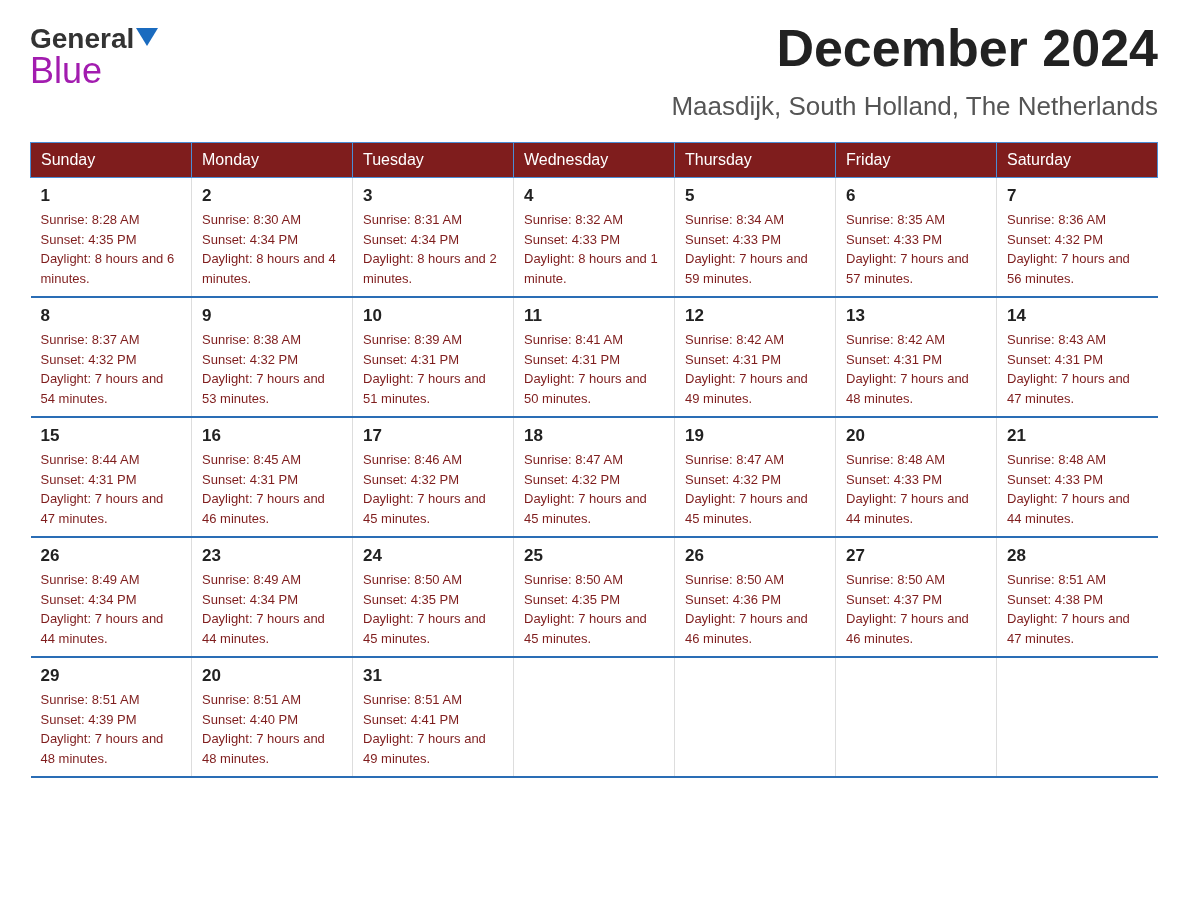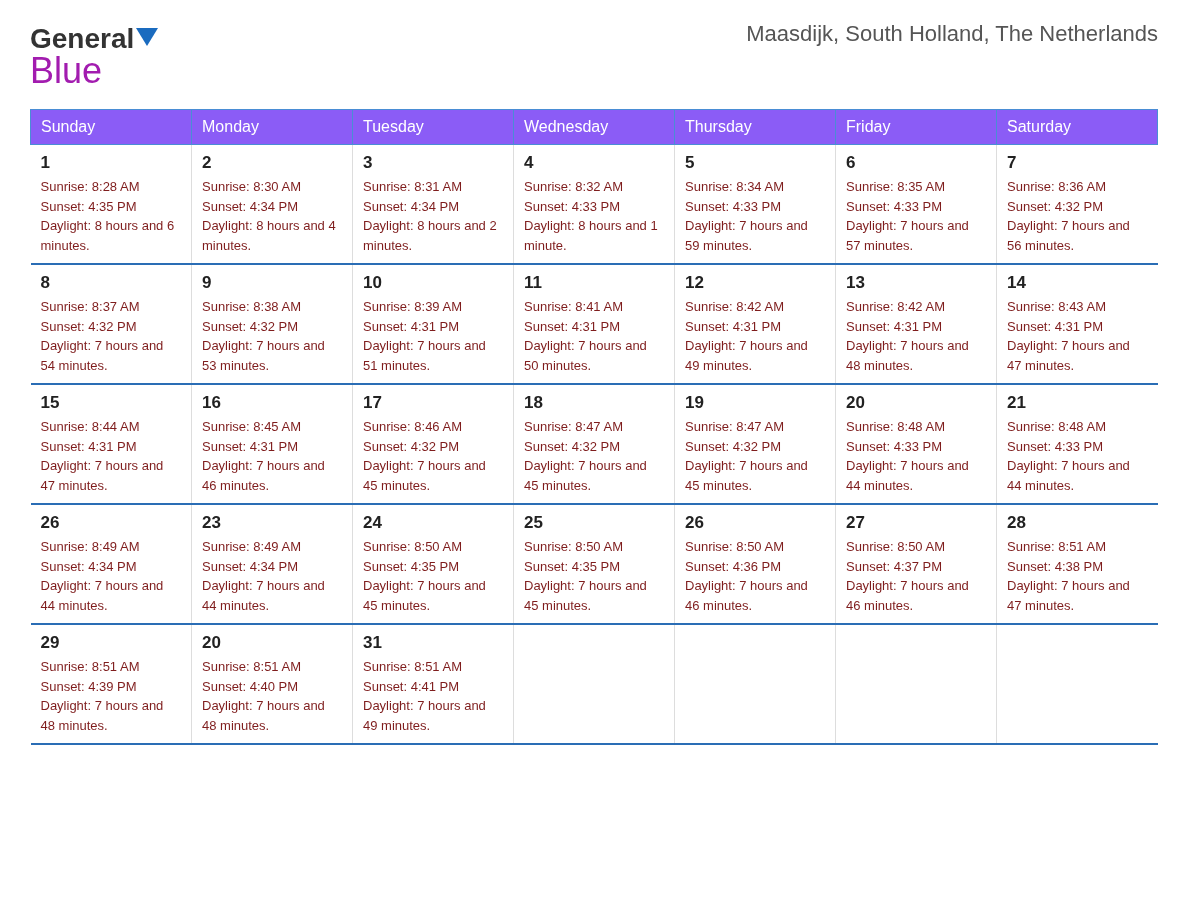--- a/index.html
+++ b/index.html
@@ -42,30 +42,30 @@
     .title-block {
       text-align: right;
     }
     .month-year {
       font-size: 52px;
       font-weight: bold;
       color: #222;
       line-height: 1.1;
     }
     .location {
-      font-size: 22px;
+      font-size: 26px;
       color: #555;
-      margin-top: 1px;
+      margin-top: 14px;
     }
     .calendar {
       width: 100%;
       border-collapse: collapse;
     }
     .calendar thead tr {
-      background-color: #8b5cf6;
+      background-color: #7f1d1d;
       border-radius: 11px;
     }
     .calendar thead th {
       color: #fff;
       font-size: 16px;
       font-weight: normal;
       padding: 8px 10px;
       text-align: left;
       border: 1px solid #4a8dd5;
     }
@@ -111,20 +111,21 @@
         <svg width="22" height="18" viewBox="0 0 22 18">
           <polygon points="0,0 22,0 11,18" fill="#1a6bbf"></polygon>
         </svg>
       </span>
     </div>
     <div class="logo-text-row">
       <span class="logo-blue">Blue</span>
     </div>
   </div>
   <div class="title-block">
+    <div class="month-year">December 2024</div>
     <div class="location">Maasdijk, South Holland, The Netherlands</div>
   </div>
 </div>
 
 <table class="calendar">
   <thead>
     <tr>
       <th>Sunday</th>
       <th>Monday</th>
       <th>Tuesday</th>

